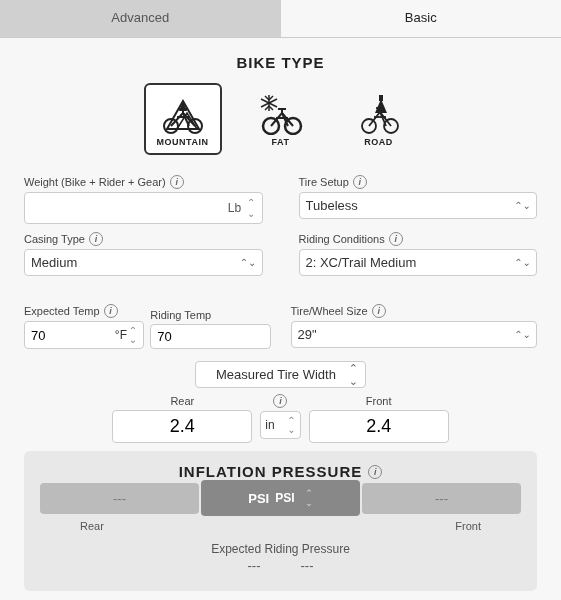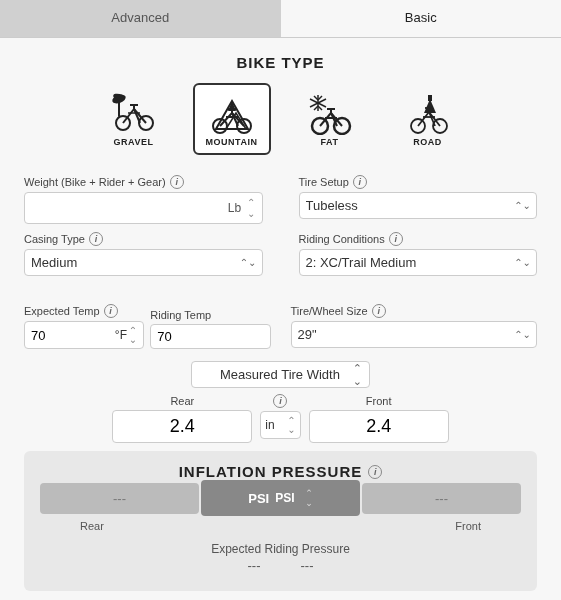--- a/index.html
+++ b/index.html
@@ -208,21 +208,21 @@
     }
     .measured-width-select-wrap {
       position: relative;
       display: inline-flex;
       align-items: center;
     }
     .measured-width-select {
       background: #fff;
       border: 1px solid #ccc;
       border-radius: 4px;
-      padding: 5px 28px 5px 28px;
+      padding: 5px 28px 5px 20px;
       font-size: 13px;
       appearance: none;
       cursor: pointer;
       color: #333;
     }
     .measured-width-arrow {
       position: absolute;
       right: 8px;
       font-size: 11px;
       color: #666;
@@ -391,43 +391,20 @@
   <div class="tab">Advanced</div>
   <div class="tab active">Basic</div>
 </div>
 
 <div class="main">
 
   <div class="section-title">BIKE TYPE</div>
 
   <div class="bike-types">
 
-    <div class="bike-type-item">
-      <div class="bike-icon">
-        <svg width="52" height="44" viewBox="0 0 52 44">
-
-          <g fill="#222">
-
-            <rect x="10" y="8" width="2" height="18" rx="1"></rect>
-            <ellipse cx="11" cy="8" rx="7" ry="4" transform="rotate(-20 11 8)"></ellipse>
-            <ellipse cx="11" cy="6" rx="6" ry="3" transform="rotate(15 11 6)"></ellipse>
-
-            <circle cx="15" cy="32" r="7" fill="none" stroke="#222" stroke-width="2"></circle>
-            <circle cx="38" cy="32" r="7" fill="none" stroke="#222" stroke-width="2"></circle>
-            <line x1="26" y1="18" x2="15" y2="32" stroke="#222" stroke-width="2"></line>
-            <line x1="26" y1="18" x2="38" y2="32" stroke="#222" stroke-width="2"></line>
-            <line x1="26" y1="18" x2="32" y2="32" stroke="#222" stroke-width="2"></line>
-            <line x1="20" y1="22" x2="32" y2="22" stroke="#222" stroke-width="1.5"></line>
-            <line x1="26" y1="18" x2="26" y2="14" stroke="#222" stroke-width="2"></line>
-            <line x1="22" y1="14" x2="30" y2="14" stroke="#222" stroke-width="2"></line>
-          </g>
-        </svg>
-      </div>
-      <div class="bike-label">GRAVEL</div>
-    </div>
 
     <div class="bike-type-item selected">
       <div class="bike-icon">
         <svg width="52" height="44" viewBox="0 0 52 44">
           <g fill="#222">
 
             <polygon points="10,38 26,10 42,38" fill="none" stroke="#222" stroke-width="2"></polygon>
             <polygon points="20,38 30,22 40,38" fill="none" stroke="#222" stroke-width="1.5"></polygon>
 
             <polygon points="26,10 22,20 30,20" fill="#222"></polygon>

